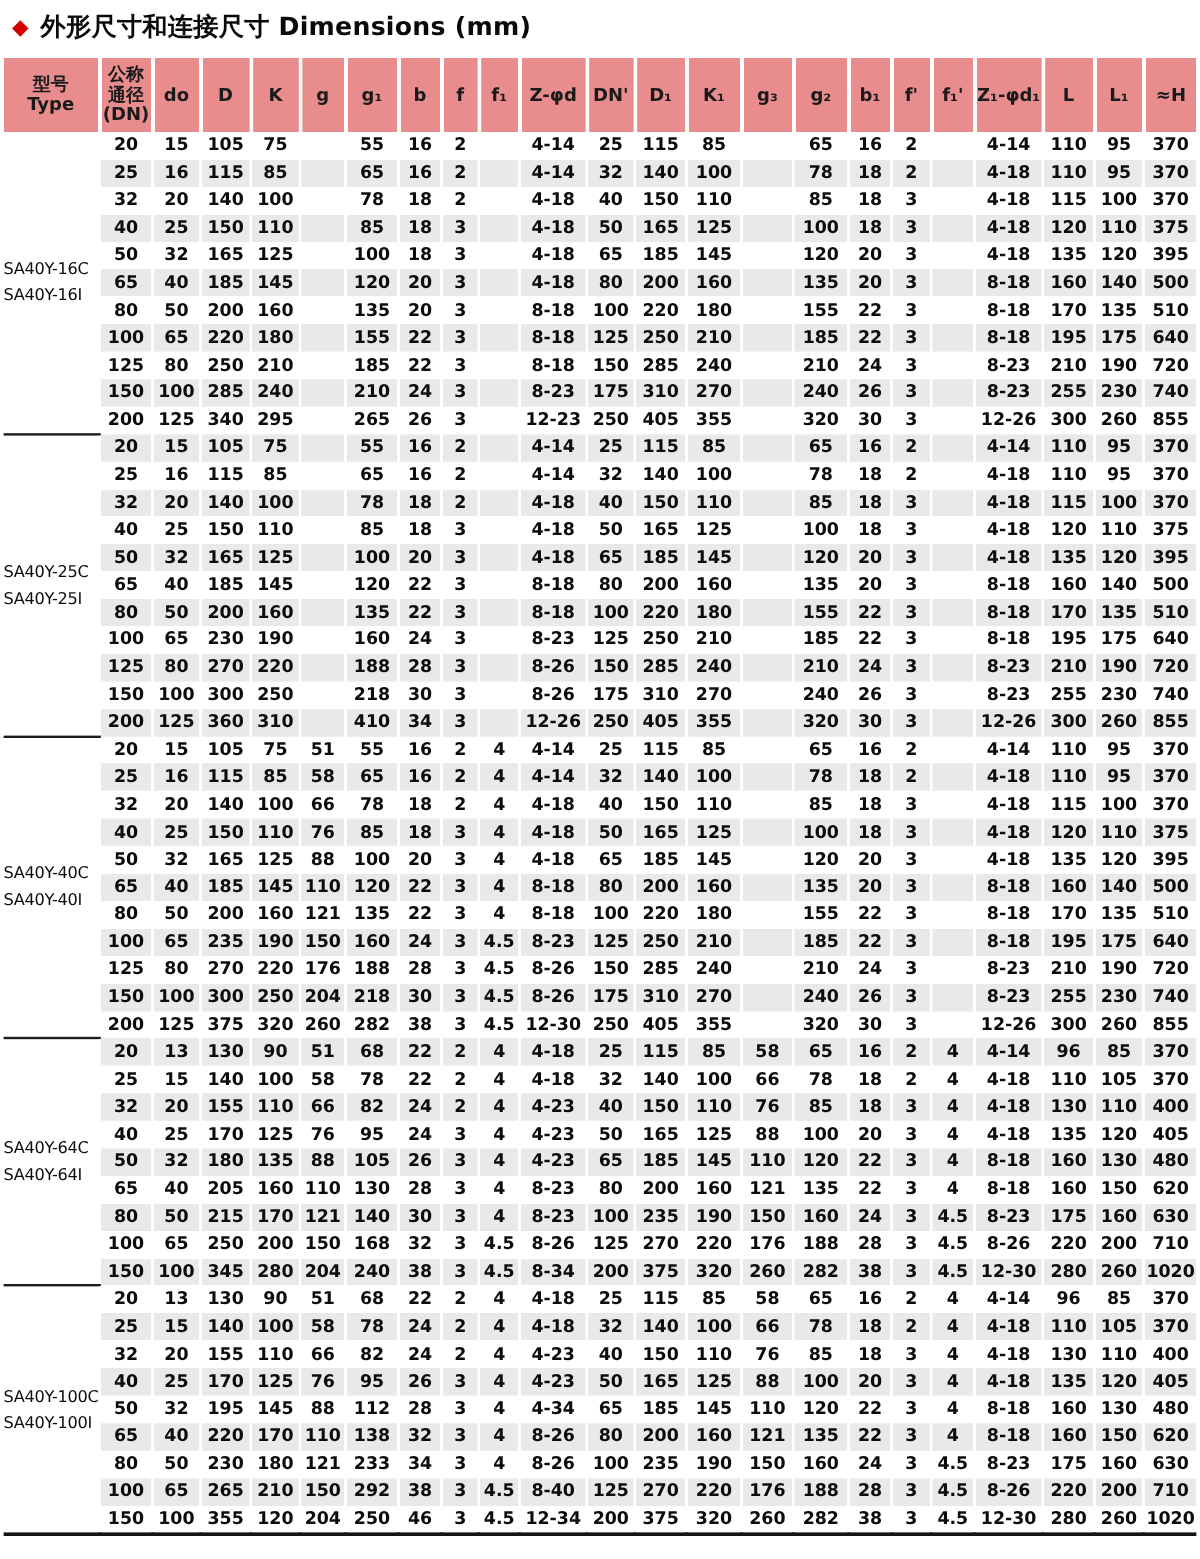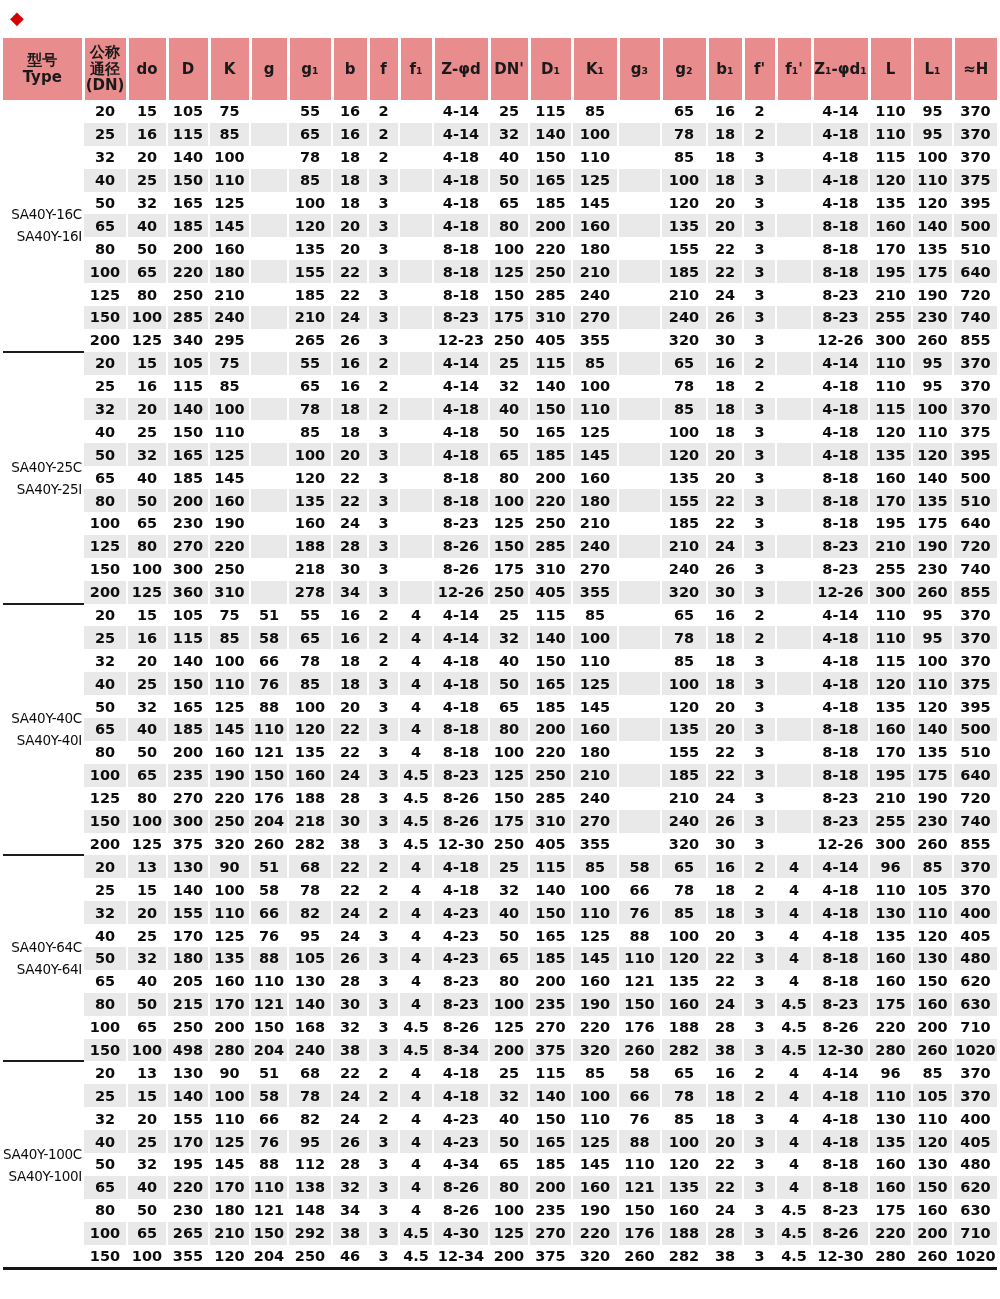--- a/index.html
+++ b/index.html
@@ -46,29 +46,30 @@
   tbody tr.striped td{background:#e9e9e9;}
   tbody td.type-cell{
     background:#fff !important;
     border-left:none;
     border-bottom:2px solid #1c1c1c;
     font-weight:normal;font-size:13.5px;letter-spacing:-0.3px;
     vertical-align:middle;
   }
   tbody td.type-cell.no-sep{border-bottom:none;}
   .type-cell-inner{
-    display:flex;flex-direction:column;align-items:flex-end;
+    display:flex;flex-direction:column;align-items:flex-start;
     justify-content:center;gap:6px;
   }
 </style>
 </head>
 <body>
 
 <div class="title-bar">
   <span class="title-diamond">◆</span>
+  <span class="title-text">外形尺寸和连接尺寸 Dimensions (mm)</span>
 </div>
 
 <table class="dims">
   <colgroup>
     <col style="width:80px">
       <col style="width:44px">
       <col style="width:40px">
     <col style="width:42px">
       <col style="width:41px">
       <col style="width:38px">
@@ -636,21 +637,21 @@
         <td>255</td>
         <td>230</td>
         <td>740</td>
       </tr>
       <tr class="striped">
         <td>200</td>
         <td>125</td>
         <td>360</td>
         <td>310</td>
         <td></td>
-        <td>278</td>
+        <td>410</td>
         <td>34</td>
         <td>3</td>
         <td></td>
         <td>12-26</td>
         <td>250</td>
         <td>405</td>
         <td>355</td>
         <td></td>
         <td>320</td>
         <td>30</td>
@@ -1125,21 +1126,21 @@
         <td>3</td>
         <td>4.5</td>
         <td>8-26</td>
         <td>220</td>
         <td>200</td>
         <td>710</td>
       </tr>
       <tr class="striped">
         <td>150</td>
         <td>100</td>
-        <td>498</td>
+        <td>345</td>
         <td>280</td>
         <td>204</td>
         <td>240</td>
         <td>38</td>
         <td>3</td>
         <td>4.5</td>
         <td>8-34</td>
         <td>200</td>
         <td>375</td>
         <td>320</td>
@@ -1302,21 +1303,21 @@
         <td>160</td>
         <td>150</td>
         <td>620</td>
       </tr>
       <tr>
         <td>80</td>
         <td>50</td>
         <td>230</td>
         <td>180</td>
         <td>121</td>
-        <td>148</td>
+        <td>233</td>
         <td>34</td>
         <td>3</td>
         <td>4</td>
         <td>8-26</td>
         <td>100</td>
         <td>235</td>
         <td>190</td>
         <td>150</td>
         <td>160</td>
         <td>24</td>
@@ -1330,21 +1331,21 @@
       <tr class="striped">
         <td>100</td>
         <td>65</td>
         <td>265</td>
         <td>210</td>
         <td>150</td>
         <td>292</td>
         <td>38</td>
         <td>3</td>
         <td>4.5</td>
-        <td>4-30</td>
+        <td>8-40</td>
         <td>125</td>
         <td>270</td>
         <td>220</td>
         <td>176</td>
         <td>188</td>
         <td>28</td>
         <td>3</td>
         <td>4.5</td>
         <td>8-26</td>
         <td>220</td>

